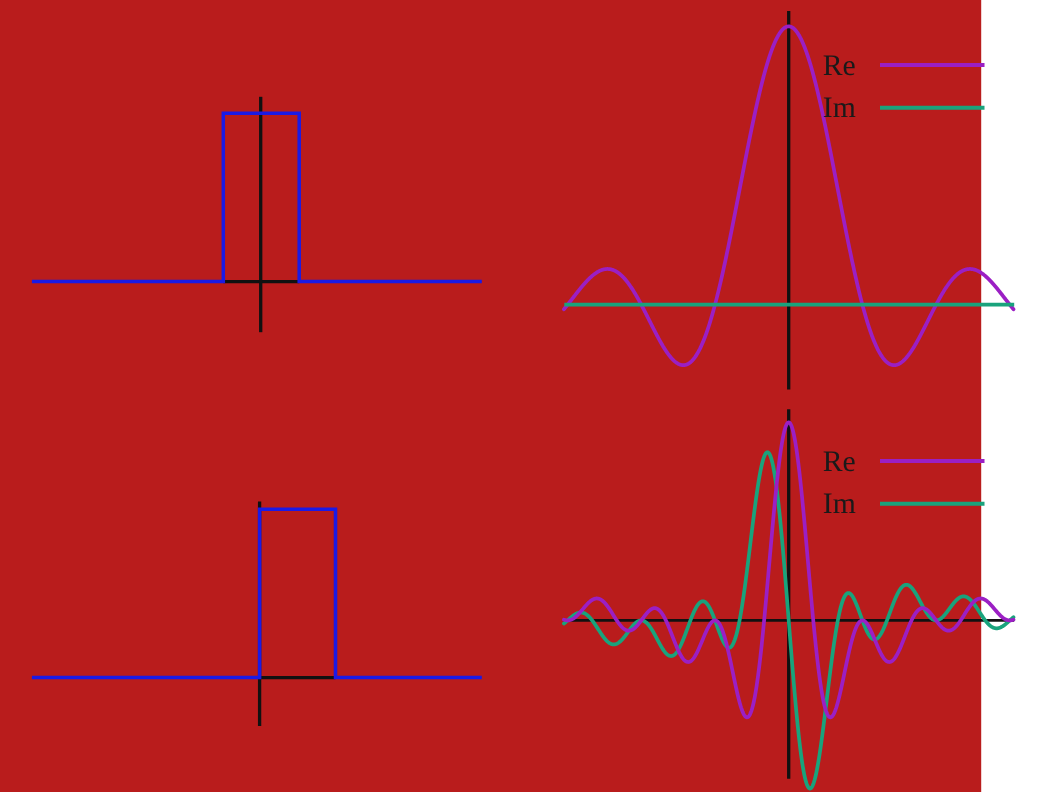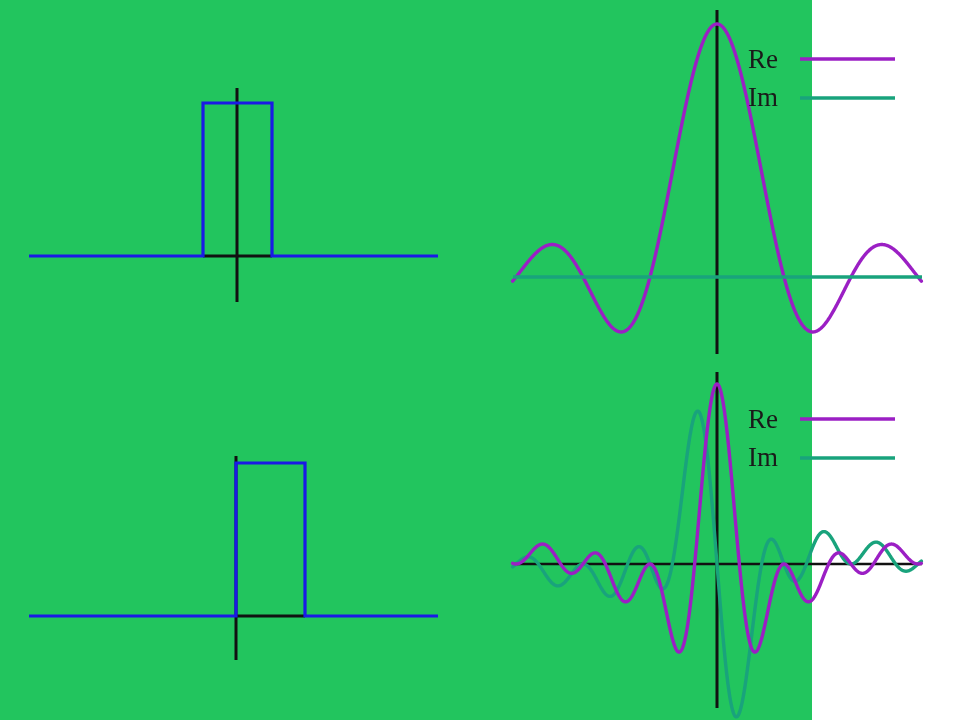--- a/index.html
+++ b/index.html
@@ -8,23 +8,23 @@
     background: #ffffff;
   }
   body {
     width: 960px;
     height: 720px;
     overflow: hidden;
     font-family: "Liberation Serif", serif;
   }
   #figure {
     position: relative;
-    width: 812px;
+    width: 892px;
     height: 720px;
-    background: #22c55e;
+    background: #b91c1c;
   }
   .panel {
     position: absolute;
   }
   .panel svg {
     display: block;
     overflow: visible;
   }
   .legend-label {
     font-family: "Liberation Serif", "DejaVu Serif", serif;

